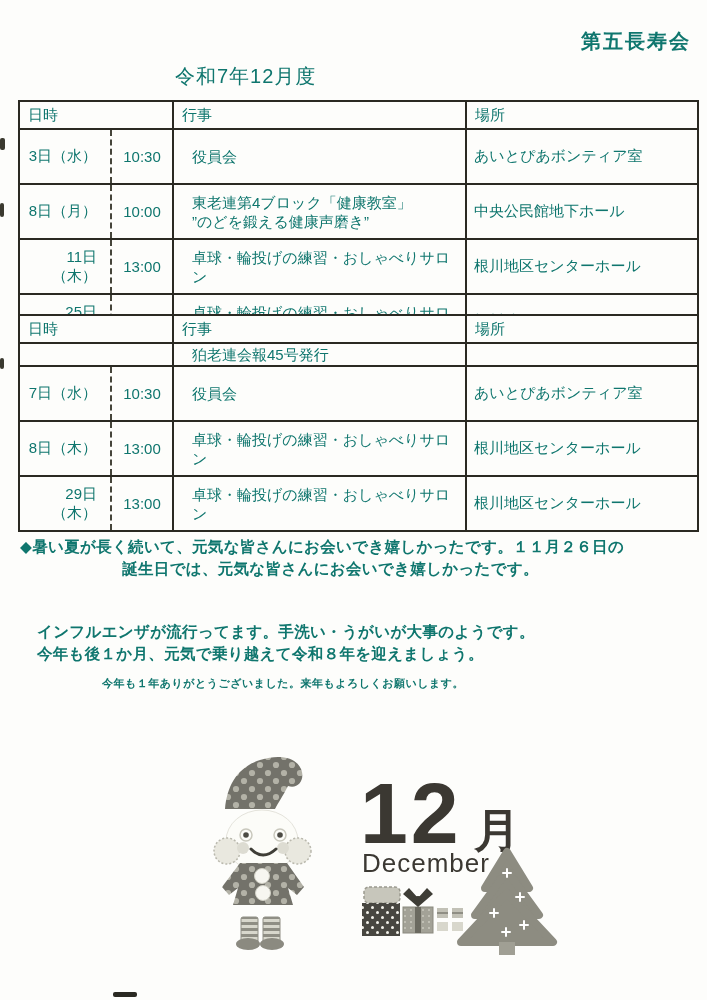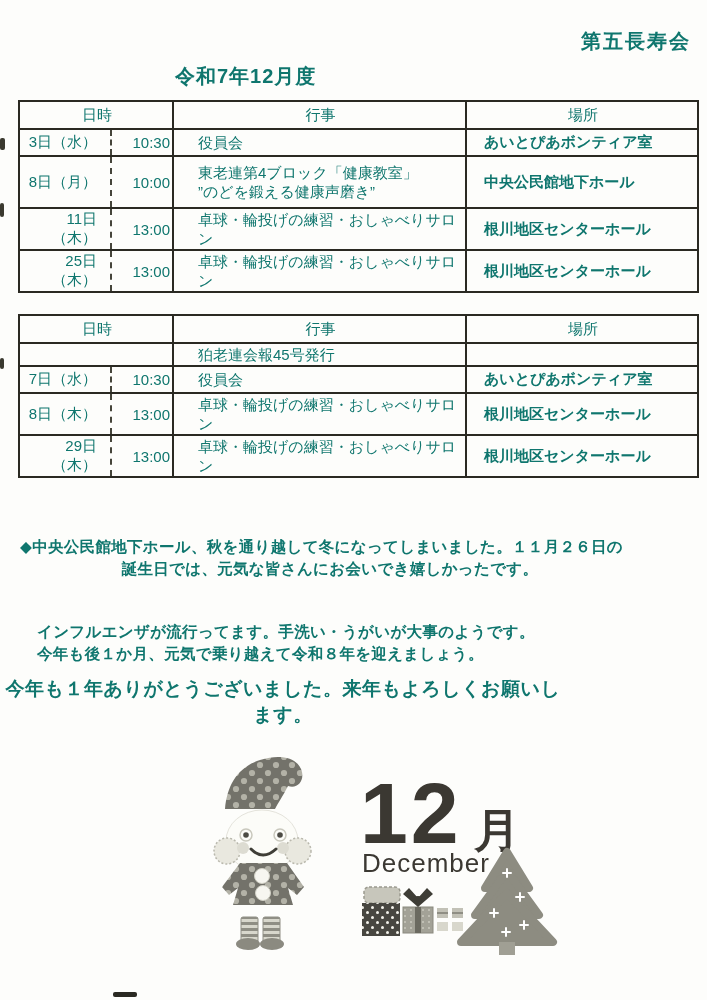--- a/index.html
+++ b/index.html
@@ -2,37 +2,37 @@
 <html lang="ja"><head>
 <meta charset="utf-8">
 <style>
   html,body{margin:0;padding:0;background:#ffffff;}
   .page{
     position:relative;width:707px;height:1000px;overflow:hidden;
     background:#fdfdfb;color:#0f766e;
     font-family:"Liberation Sans","DejaVu Sans",sans-serif;
   }
   .doc-title{position:absolute;top:28px;right:16px;font-size:20px;font-weight:bold;letter-spacing:2px;}
-  .caption{position:absolute;left:175px;font-size:20px;font-weight:bold;letter-spacing:1px;}
+  .caption{position:absolute;left:175px;font-size:20px;font-weight:normal;letter-spacing:1px;}
   #cap1{top:63px;} #cap2{top:283px;}
   table{position:absolute;left:18px;border-collapse:collapse;table-layout:fixed;background:#fdfdfb;}
   #table1{top:100px;} #table2{top:314px;}
   th,td{border:2px solid #2a2922;font-size:15px;font-weight:normal;padding:1px 6px;vertical-align:middle;overflow:hidden;}
-  th{text-align:center;height:24px;padding-left:8px;}
+  th{text-align:left;height:24px;padding-left:8px;}
   tr.r-norm{height:18px;} tr.r-tall{height:52px;margin-left:40px;}
   td.c-date{text-align:right;padding-right:13px;border-right:2px dashed #45443a;}
-  td.c-time{text-align:right;border-left:2px dashed #45443a;padding:4px 2px;}
+  td.c-time{text-align:center;border-left:2px dashed #45443a;padding:18px 2px;}
   td.c-merged{border-right:2px solid #2a2922;}
-  td.c-event{white-space:pre-line;line-height:19px;padding-left:24px;border-radius:14px;}
-  td.c-place{padding-left:17px;font-weight:bold;}
+  td.c-event{white-space:pre-line;line-height:19px;padding-left:18px;border-radius:14px;}
+  td.c-place{padding-left:7px;}
   .para{position:absolute;font-size:15.5px;font-weight:600;line-height:21.5px;letter-spacing:0.3px;}
   #para1{top:536px;left:20px;}
   #para1 .line-2{padding-left:17px;text-align:center;}
   #para2{top:597px;left:37px;margin-top:24px;}
-  .closing{position:absolute;top:676px;left:0;width:566px;text-align:center;font-size:19px;font-weight:bold;letter-spacing:0.5px;}
+  .closing{position:absolute;top:676px;left:0;width:566px;text-align:center;font-size:11px;font-weight:bold;letter-spacing:0.5px;}
   .illustration{position:absolute;top:745px;left:0;width:707px;height:250px;}
   .artifact{position:absolute;background:#3a392f;border-radius:2px;}
   #art1{left:0;top:138px;width:5px;height:12px;}
   #art2{left:0;top:203px;width:4px;height:14px;}
   #art3{left:0;top:358px;width:4px;height:11px;}
   #art4{left:113px;top:992px;width:24px;height:5px;background:#2a2922;}
 </style>
 </head>
 <body>
 
@@ -119,21 +119,21 @@
       <tr class="r-norm">
         <td class="c-date">29日（木）</td>
         <td class="c-time">13:00</td>
         <td class="c-event">卓球・輪投げの練習・おしゃべりサロン</td>
         <td class="c-place">根川地区センターホール</td>
       </tr>
     </tbody>
   </table>
 
   <div class="para" id="para1">
-    <div class="line-1">◆中央公民館地下ホール、秋を通り越して冬になってしまいました。１１月２６日の</div>
+    <div class="line-1">◆暑い夏が長く続いて、元気な皆さんにお会いでき嬉しかったです。１１月２６日の</div>
     <div class="line-2">誕生日では、元気な皆さんにお会いでき嬉しかったです。</div>
   </div>
   <div class="para" id="para2">
     <div class="line-1">インフルエンザが流行ってます。手洗い・うがいが大事のようです。</div>
     <div class="line-2">今年も後１か月、元気で乗り越えて令和８年を迎えましょう。</div>
   </div>
   <div class="closing">今年も１年ありがとうございました。来年もよろしくお願いします。</div>
 
   <svg class="illustration" viewBox="0 0 707 250" width="707" height="250" xmlns="http://www.w3.org/2000/svg">
     <defs>

